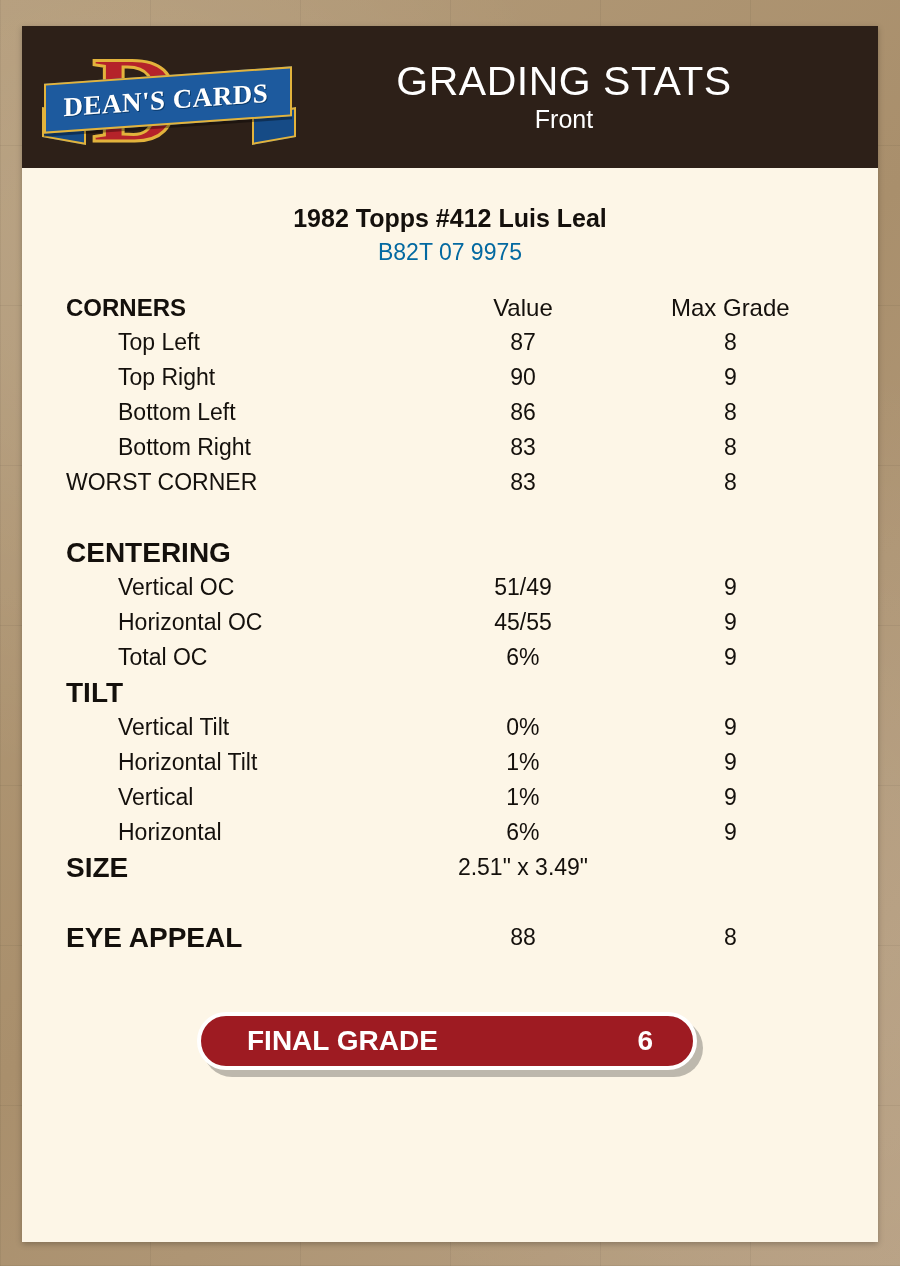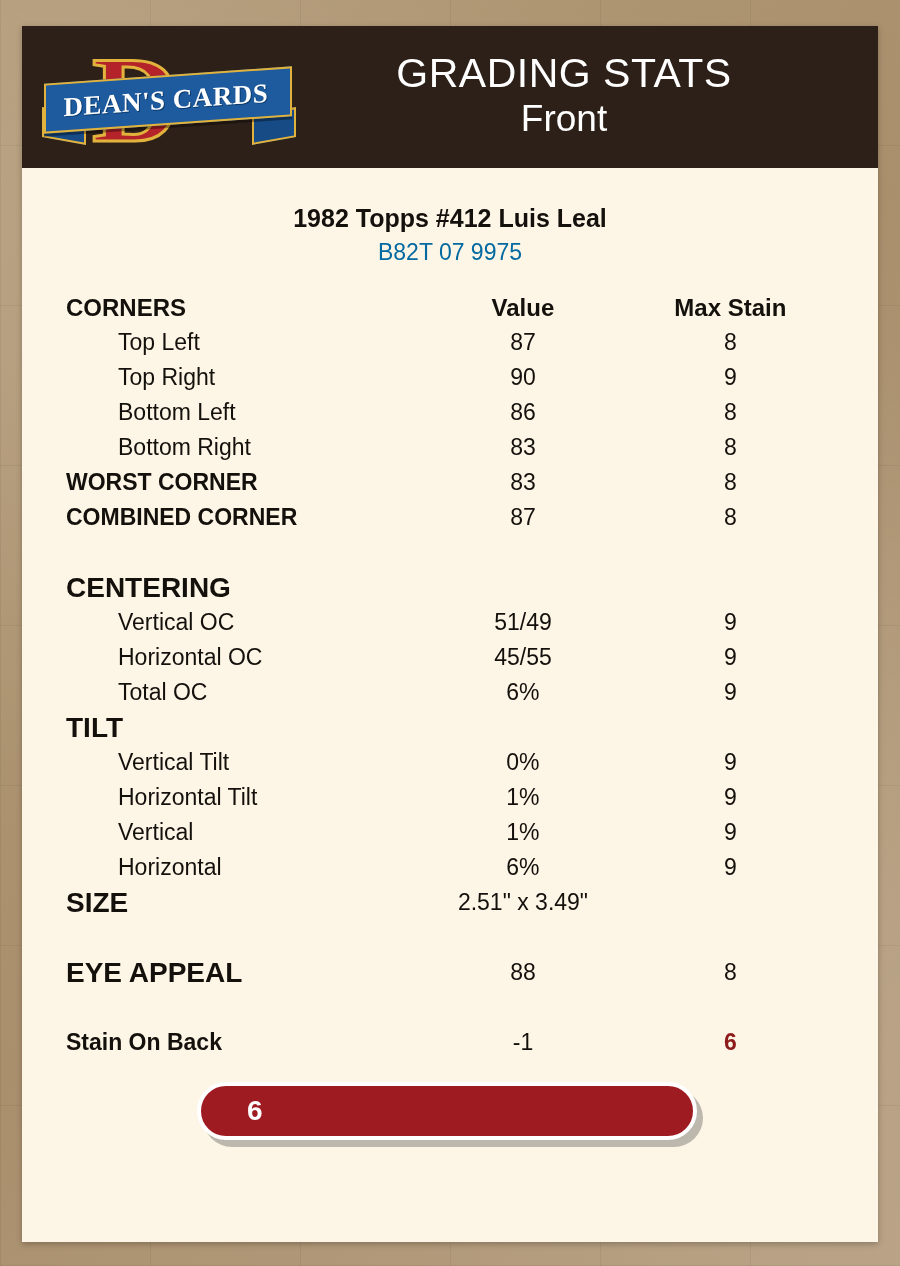--- a/index.html
+++ b/index.html
@@ -108,21 +108,21 @@
     text-align: center;
     color: #ffffff;
     padding-right: 40px;
   }
   .header-title {
     font-size: 41px;
     letter-spacing: 0.5px;
     line-height: 1.08;
   }
   .header-subtitle {
-    font-size: 37px;
+    font-size: 25px;
     line-height: 1.3;
   }
 
   
   .body {
     padding: 26px 44px 0 44px;
   }
   .card-title {
     text-align: center;
     font-size: 25px;
@@ -146,24 +146,24 @@
   table.stats td {
     padding: 0;
     height: 35px;
     vertical-align: middle;
   }
   .col-label { width: 46%; }
   .col-value { width: 27%; text-align: center; }
   .col-grade { width: 27%; text-align: center; }
 
   .hdr-label { font-weight: bold; font-size: 24px; margin-left: 42px; }
-  .hdr-col  { font-weight: bold; font-size: 24px; }
+  .hdr-col  { font-weight: normal; font-size: 24px; }
   .section  { font-weight: bold; font-size: 28px; }
   .indent   { padding-left: 52px !important; font-weight: normal; }
-  .bold     { font-weight: bold; }
+  .bold     { font-weight: normal; }
   .grade-flag { color: #8e1b1b; font-weight: bold; }
   .spacer td { height: 18px; }
   .spacer-sm td { height: 10px; }
 
   
   .final-wrap {
     margin: 22px auto 0 auto;
     width: 506px;
     position: relative;
   }
@@ -217,21 +217,21 @@
   <div class="body">
 
     <div class="card-title">1982 Topps #412 Luis Leal</div>
     <div class="card-serial">B82T 07 9975</div>
 
     <table class="stats">
       <tbody>
         <tr>
           <td class="col-label hdr-label">CORNERS</td>
           <td class="col-value hdr-col">Value</td>
-          <td class="col-grade hdr-col">Max Stain</td>
+          <td class="col-grade hdr-col">Max Grade</td>
         </tr>
 
         <tr>
           <td class="col-label indent">Top Left</td>
           <td class="col-value">87</td>
           <td class="col-grade">8</td>
         </tr>
         <tr>
           <td class="col-label indent">Top Right</td>
           <td class="col-value">90</td>
@@ -243,25 +243,20 @@
           <td class="col-grade">8</td>
         </tr>
         <tr>
           <td class="col-label indent">Bottom Right</td>
           <td class="col-value">83</td>
           <td class="col-grade">8</td>
         </tr>
         <tr>
           <td class="col-label bold">WORST CORNER</td>
           <td class="col-value">83</td>
-          <td class="col-grade">8</td>
-        </tr>
-        <tr>
-          <td class="col-label bold">COMBINED CORNER</td>
-          <td class="col-value">87</td>
           <td class="col-grade">8</td>
         </tr>
 
         <tr class="spacer">
             <td colspan="3"></td>
           </tr>
 
         <tr>
           <td class="col-label section">CENTERING</td>
           <td class="col-value"></td>
@@ -323,29 +318,25 @@
         <tr>
           <td class="col-label section">EYE APPEAL</td>
           <td class="col-value">88</td>
           <td class="col-grade">8</td>
         </tr>
 
         <tr class="spacer-sm">
             <td colspan="3"></td>
           </tr>
 
-        <tr>
-          <td class="col-label bold">Stain On Back</td>
-          <td class="col-value">-1</td>
-          <td class="col-grade grade-flag">6</td>
-        </tr>
       </tbody>
     </table>
 
     <div class="final-wrap">
       <div class="final-shadow"></div>
       <div class="final-bar">
+        <span>FINAL GRADE</span>
         <span>6</span>
       </div>
     </div>
 
   </div>
 </div>
 
 </body></html>

